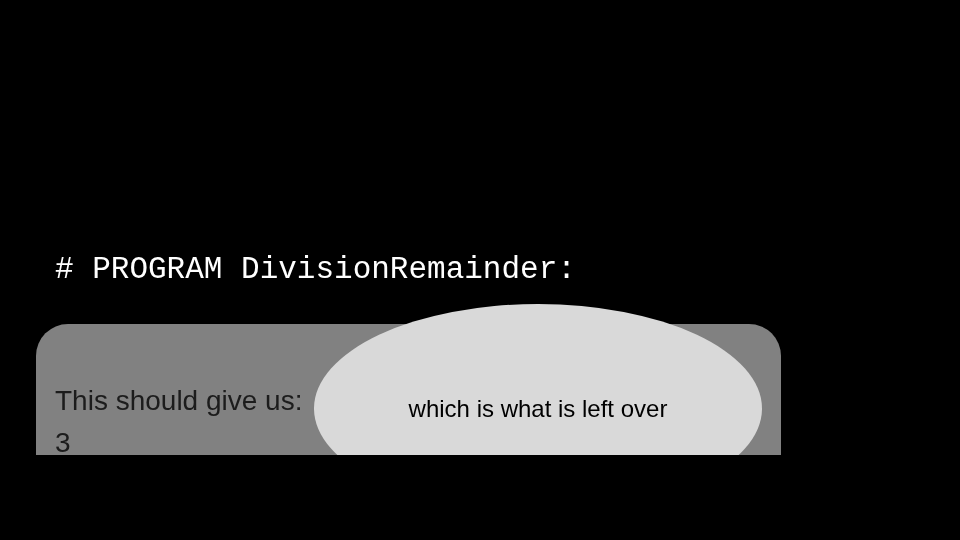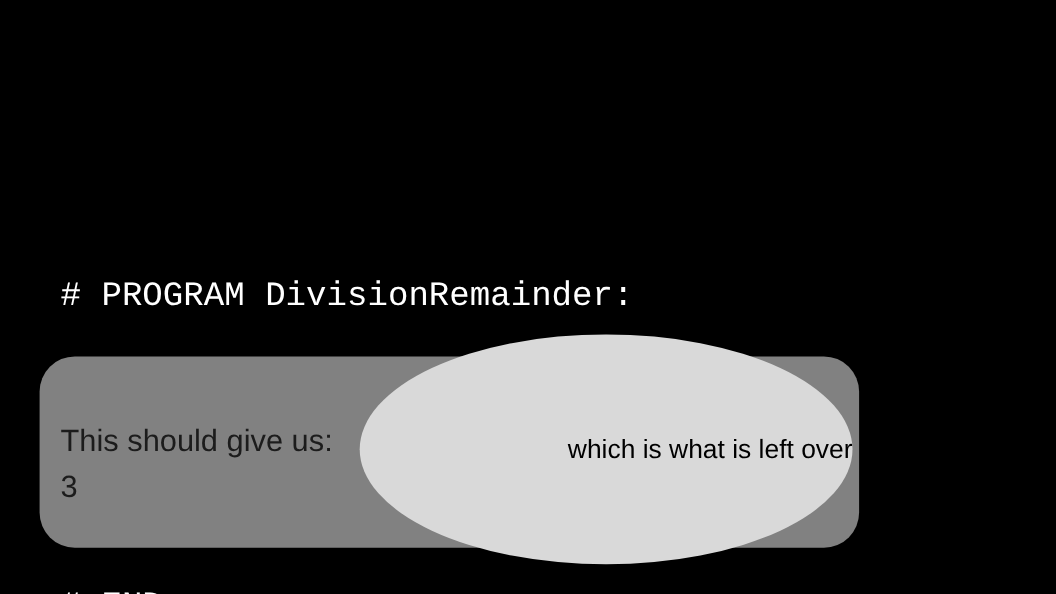--- a/index.html
+++ b/index.html
@@ -3,21 +3,21 @@
 <meta charset="utf-8">
 <style>
   html, body {
     margin: 0;
     padding: 0;
     background: #000;
   }
   .slide {
     position: relative;
     width: 960px;
-    height: 540px;
+    height: 455px;
     background: var(--background, #000000);
     overflow: hidden;
     font-family: "Liberation Sans", sans-serif;
   }
 
   
   .code-block {
     position: absolute;
     left: 55px;
     top: 152px;
@@ -44,29 +44,29 @@
     left: 19px;
     top: 56px;
     font-size: 28px;
     line-height: 42px;
     color: var(--result-box-text, #1c1c1c);
   }
 
   
   .callout-ellipse {
     position: absolute;
-    left: 327px;
+    left: 314px;
     top: 304px;
     width: 448px;
     height: 209px;
     background: var(--callout-bg, #d9d9d9);
     border-radius: 50%;
     display: flex;
     align-items: center;
-    justify-content: flex-end;
+    justify-content: center;
   }
   .callout-text {
     font-size: 24px;
     line-height: 30px;
     color: var(--callout-text, #000000);
     text-align: center;
   }
 </style>
 </head>
 <body>

